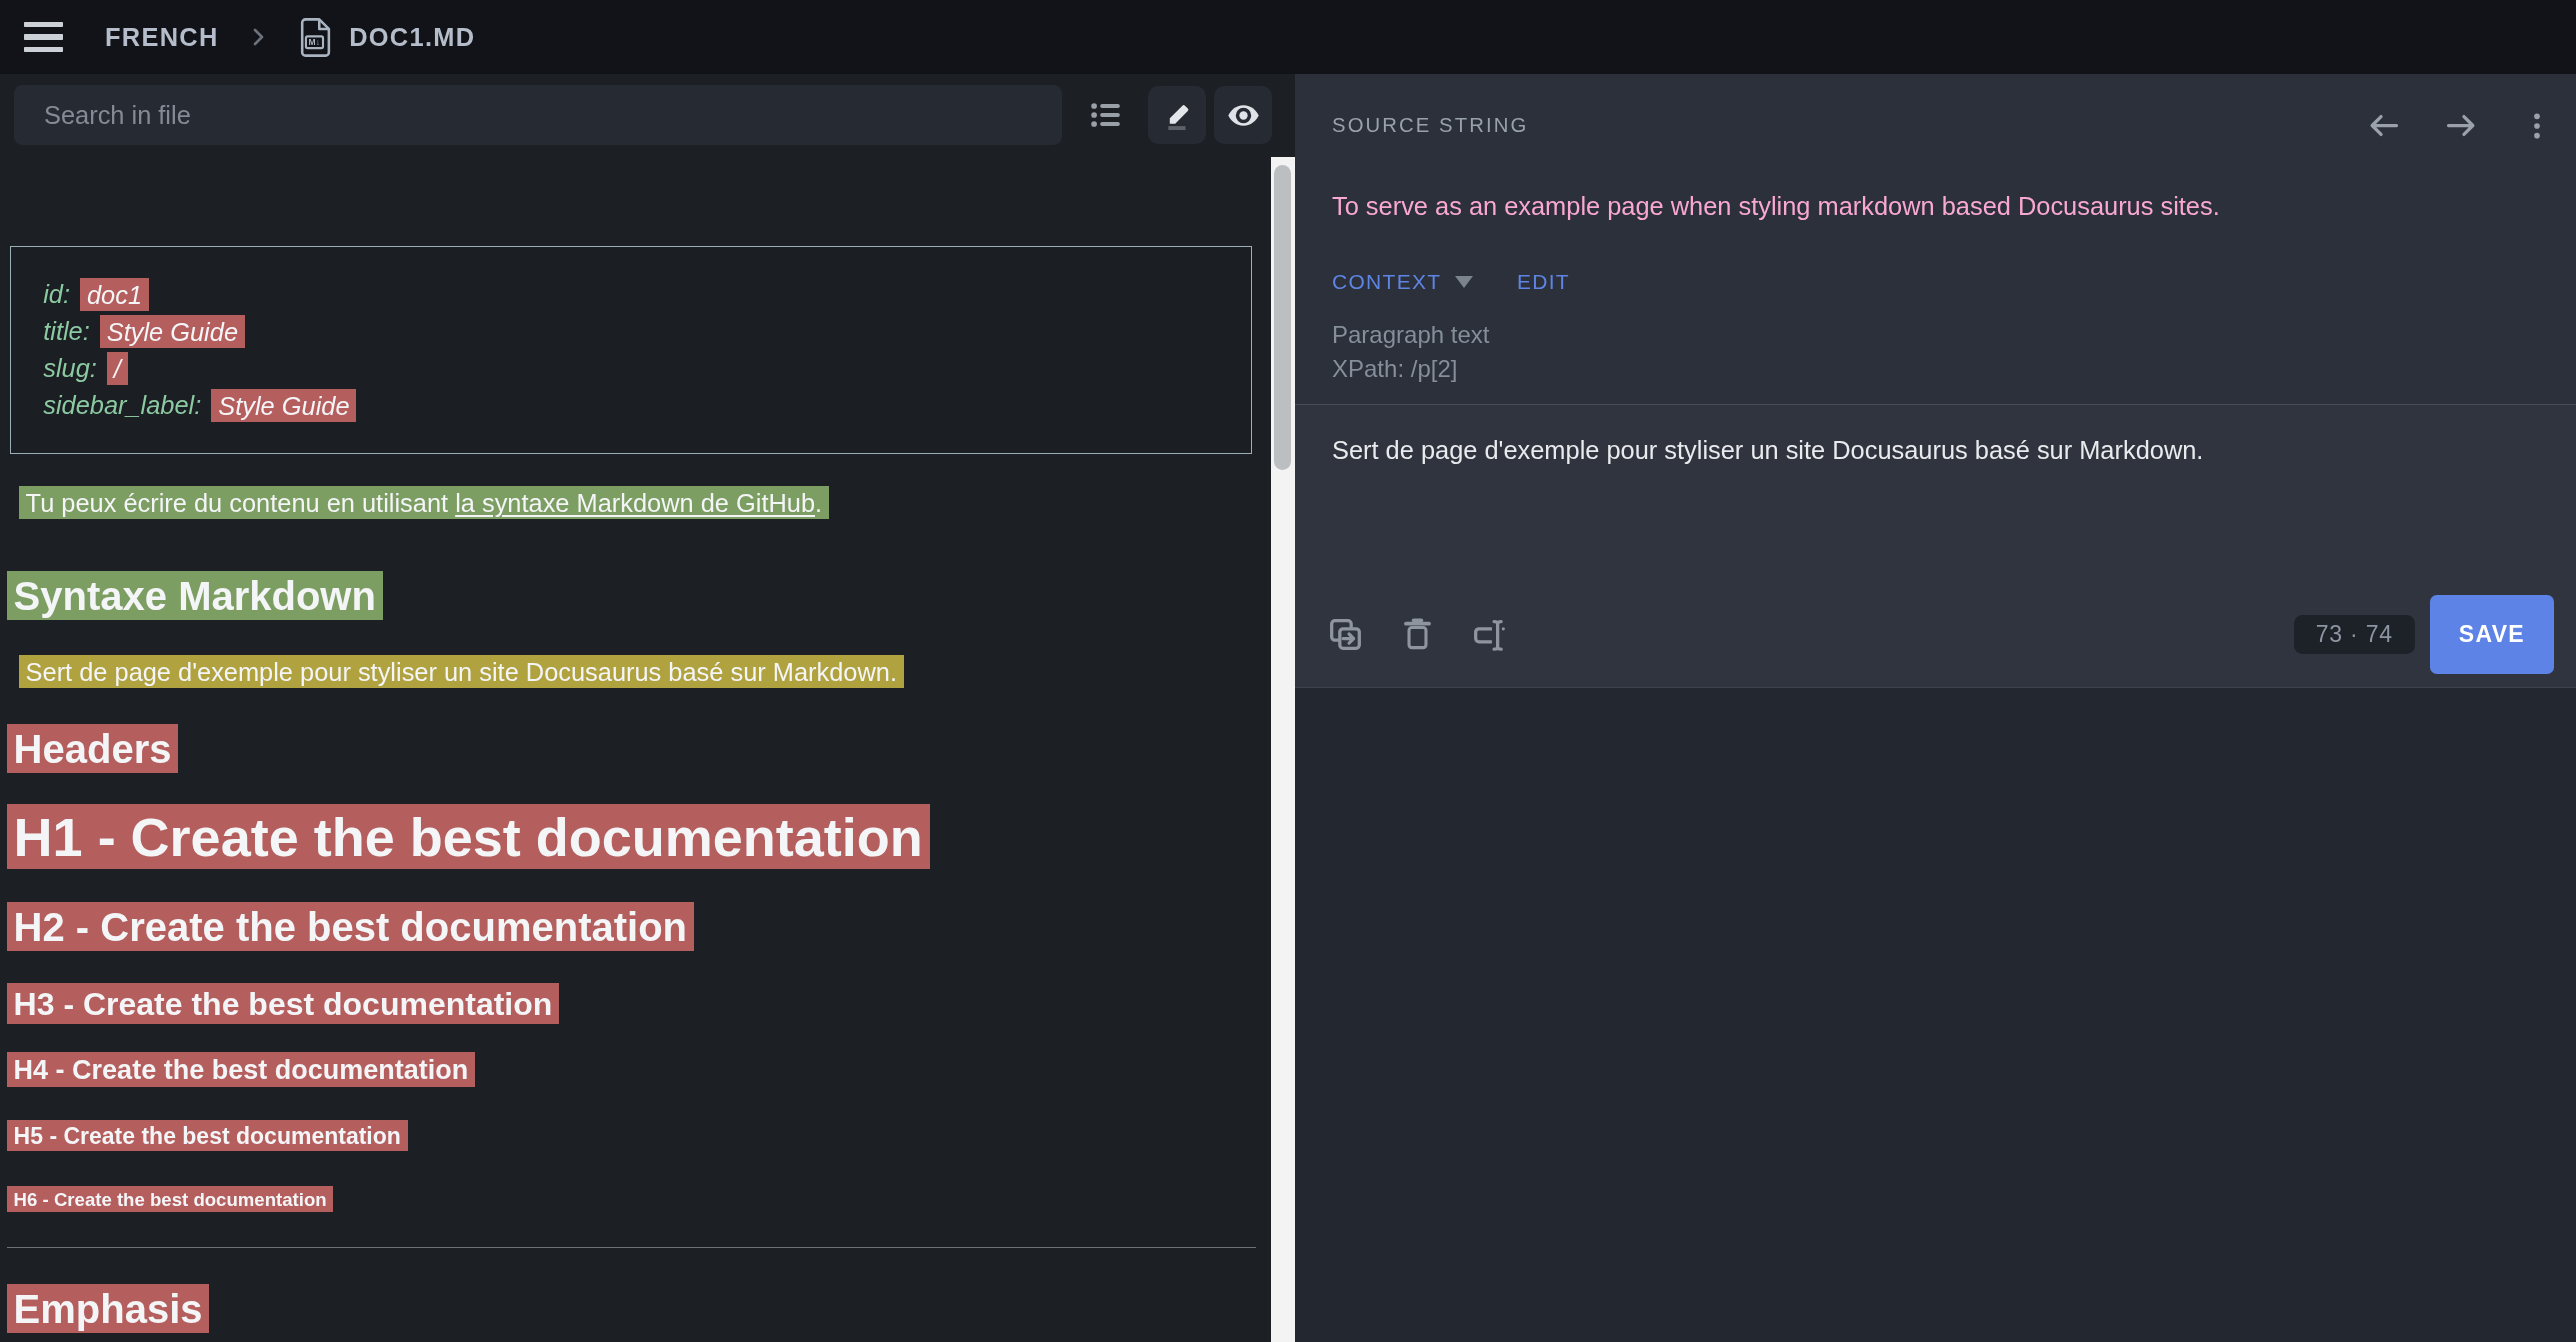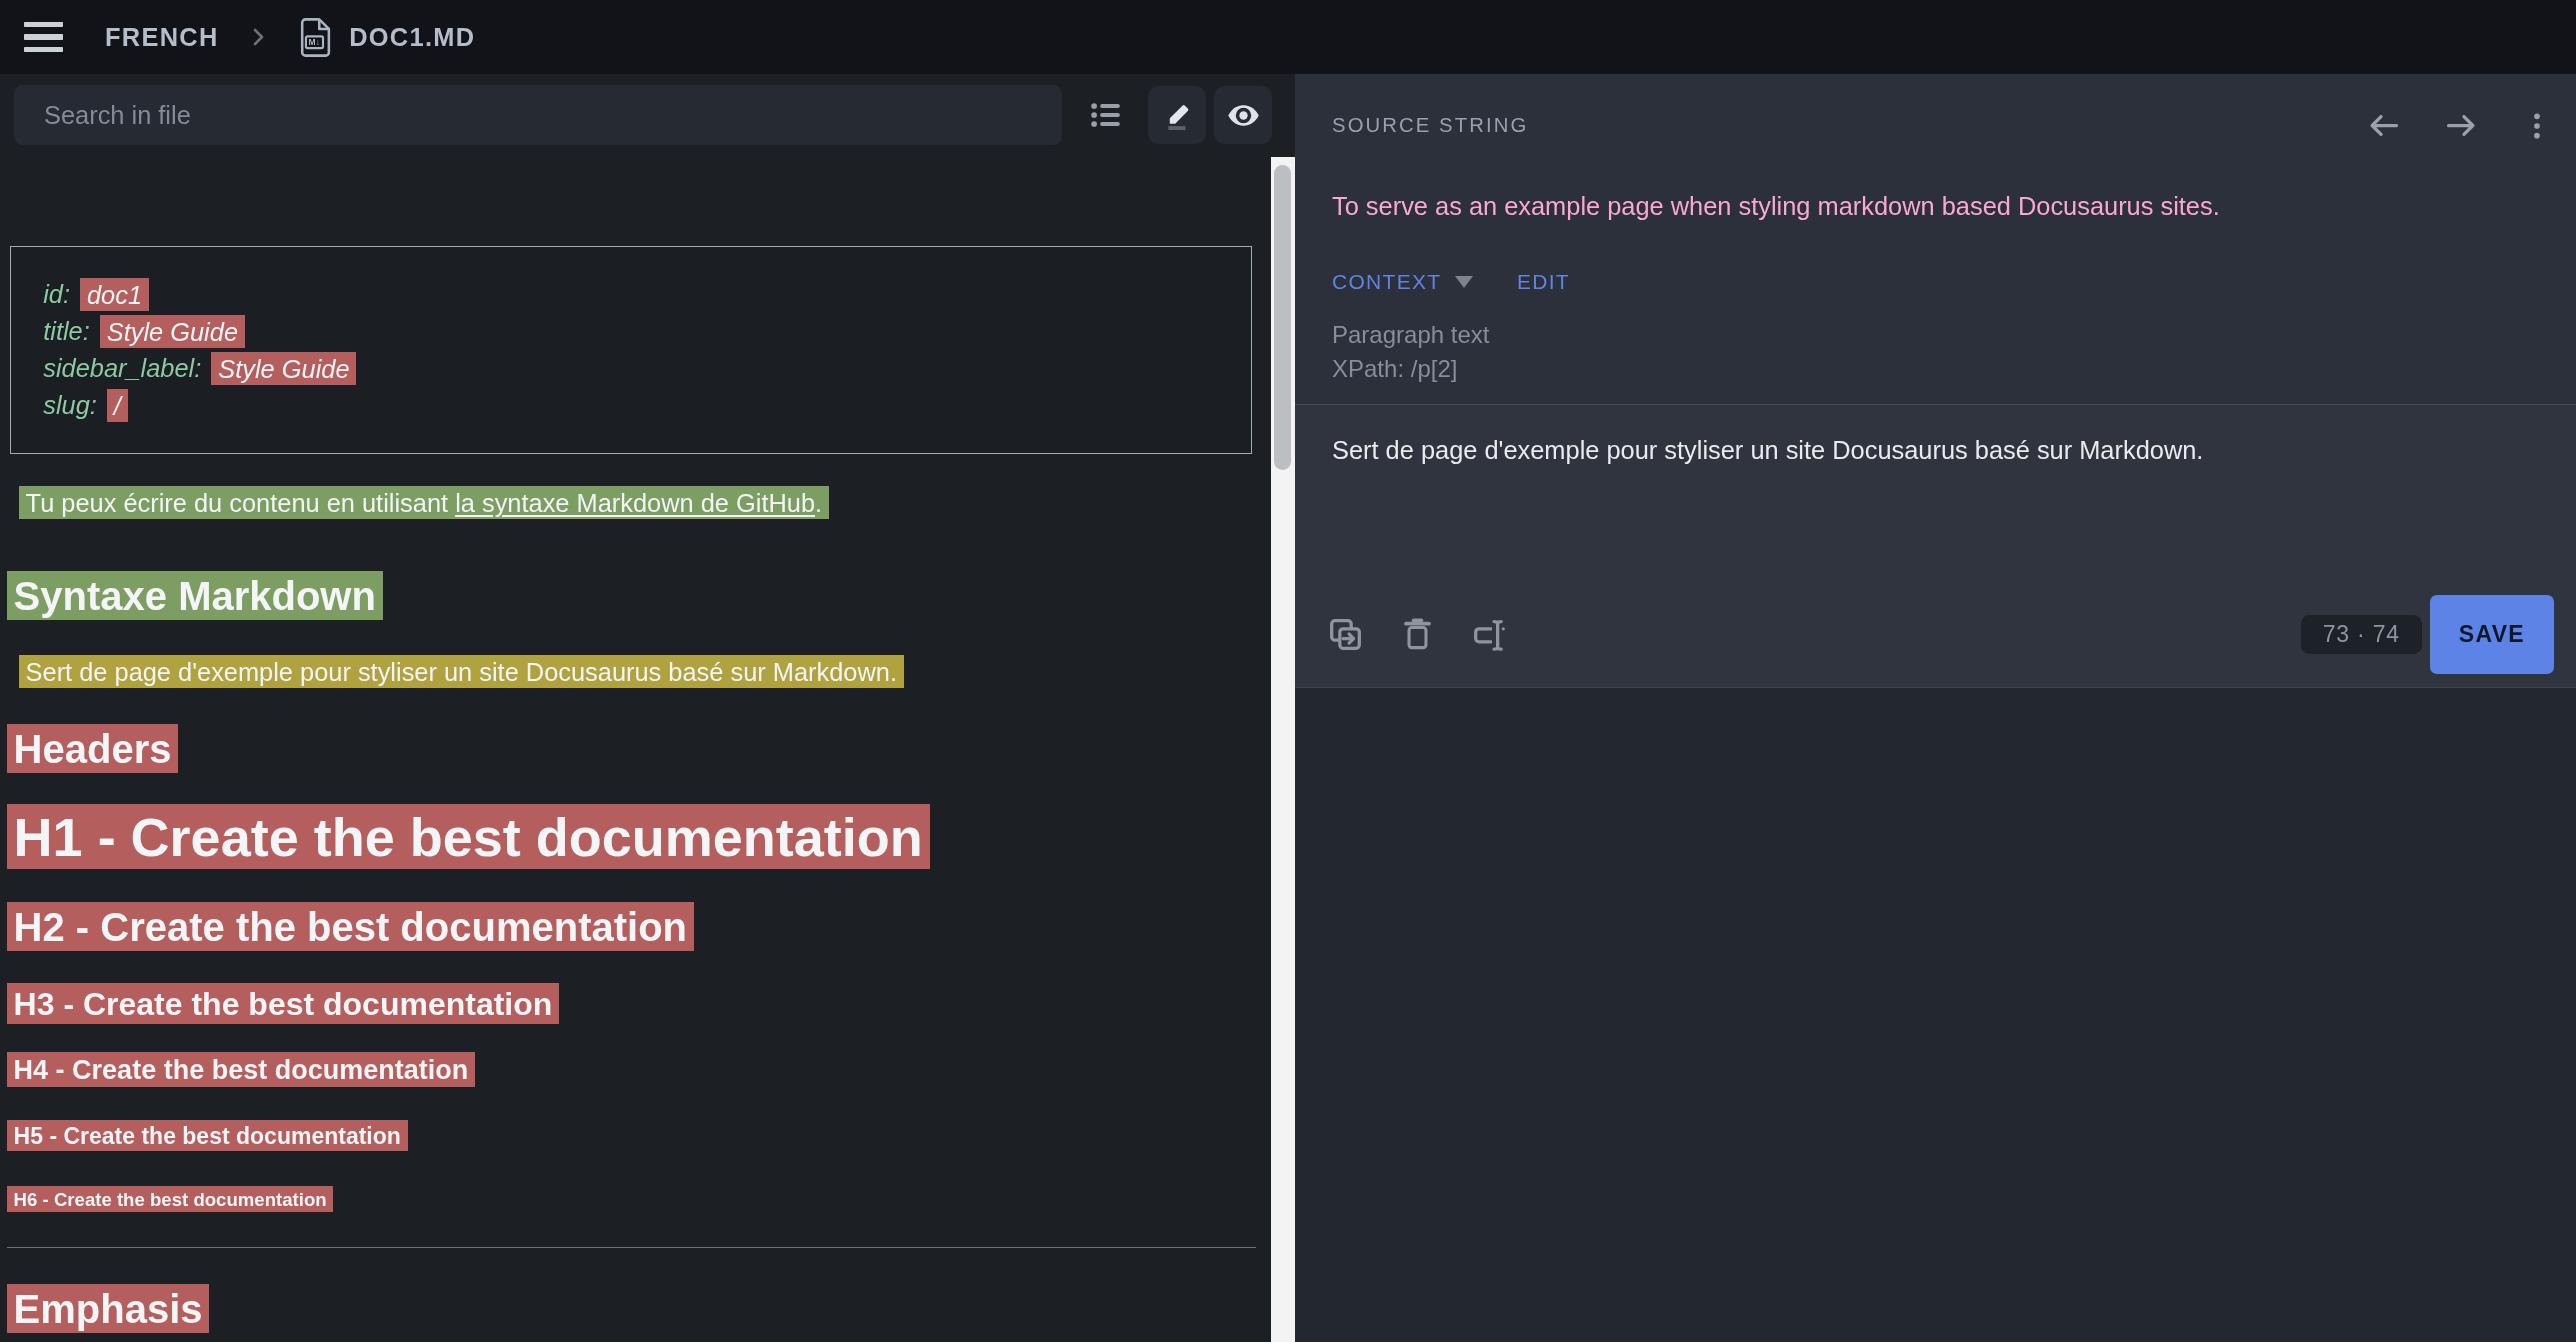--- a/index.html
+++ b/index.html
@@ -90,21 +90,21 @@
 
   .editor { position:absolute; left:0; top:330px; right:0; bottom:0; background:#2f343e;
     border-top:1.7px solid #454b57; padding:30.5px 22px 0 37px; }
   .trans-text { font-size:25.4px; color:#e9ebee; }
   .editor-toolbar { position:absolute; left:30.5px; right:22px; bottom:13.5px; display:flex;
     align-items:center; }
   .editor-toolbar .icon-btn { margin-right:34px; color:#8f959e; }
   .tb-spacer { flex:1; }
   .count-badge { background:#1d2128; border-radius:8.5px; padding:6px 22px; font-size:23px;
     color:#8d95a3; letter-spacing:0.8px; }
-  .save-btn { margin-left:8px; background:#5d83e6; color:#0f172a; border:none; border-radius:6.8px;
+  .save-btn { margin-left:15px; background:#5d83e6; color:#ffffff; border:none; border-radius:6.8px;
     font-size:23px; font-weight:700; letter-spacing:1.3px; padding:26px 29px; cursor:pointer;
     font-family:"Liberation Sans", sans-serif; }
 
   .section-h { margin:28px 0 0 37px; display:flex; align-items:center; font-size:21px;
     font-weight:500; letter-spacing:1.3px; color:#7092ea; cursor:pointer; }
   .empty-state { margin-top:64px; text-align:center; font-size:24px; color:#7d8593; }
   .empty-2 { margin-top:68px; }
   .sec-2 { margin-top:64px; }
   .sec-3 { margin-top:61px; }
 </style>
@@ -164,24 +164,24 @@
 
   <div class="doc">
     <div class="fm-box">
       <div class="fm-row">
         <span class="fm-key">id:</span><span class="mark bg-red">doc1</span>
       </div>
       <div class="fm-row">
         <span class="fm-key">title:</span><span class="mark bg-red">Style Guide</span>
       </div>
       <div class="fm-row">
+        <span class="fm-key">slug:</span><span class="mark bg-red">/</span>
+      </div>
+      <div class="fm-row">
         <span class="fm-key">sidebar_label:</span><span class="mark bg-red">Style Guide</span>
-      </div>
-      <div class="fm-row">
-        <span class="fm-key">slug:</span><span class="mark bg-red">/</span>
       </div>
     </div>
 
     <p class="p-intro">
       <span class="mark bg-green"><span>Tu peux écrire du contenu en utilisant </span><span class="ul">la syntaxe Markdown de GitHub</span><span>.</span></span>
     </p>
 
     <div class="hblock h2-markdown">
       <span class="mark bg-green">Syntaxe Markdown</span>
     </div>

